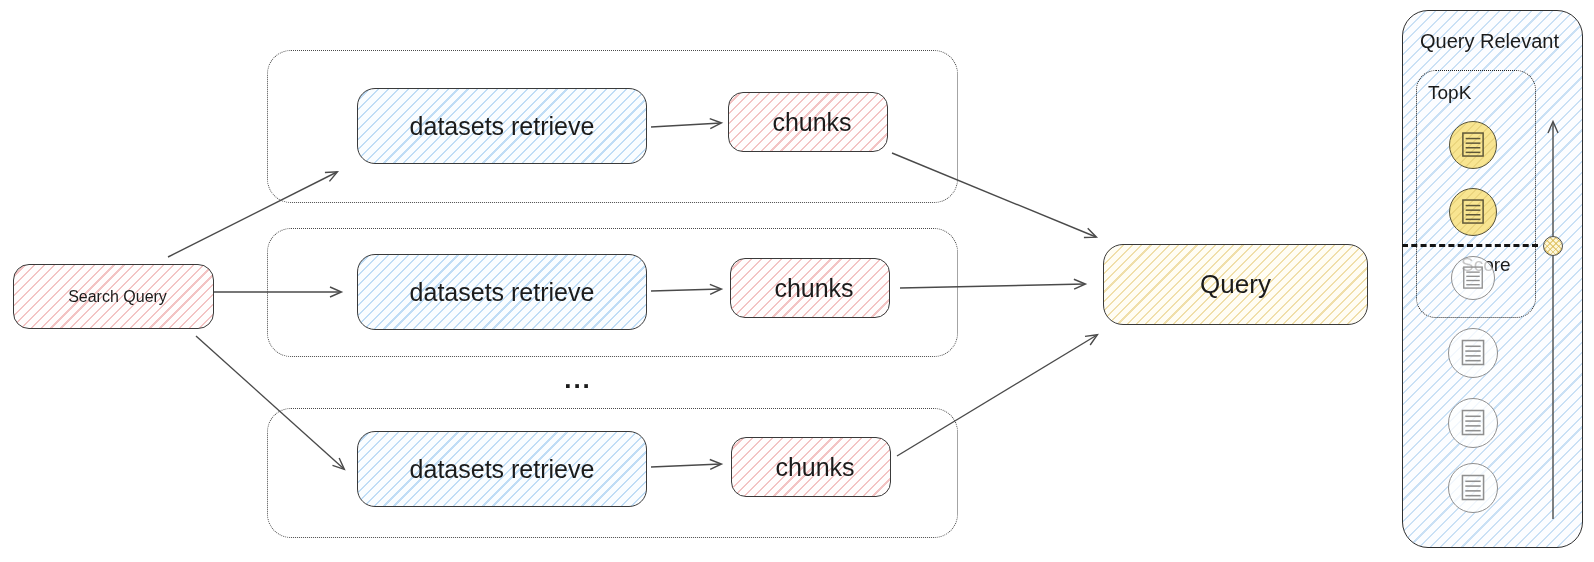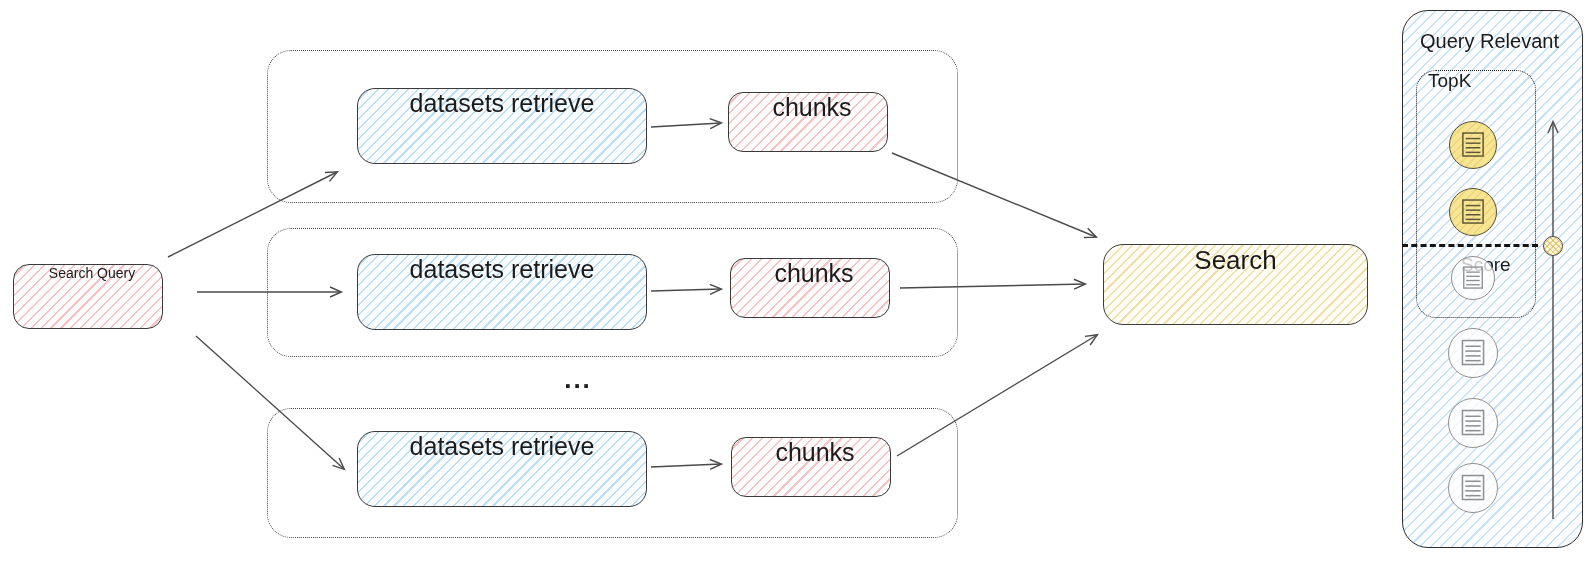--- a/index.html
+++ b/index.html
@@ -5,37 +5,37 @@
   html,body{margin:0;padding:0;background:#ffffff;}
   .canvas{
     position:relative;width:1594px;height:562px;background:#ffffff;overflow:hidden;
     font-family:"Liberation Sans", sans-serif;color:#1b1b1b;
   }
   svg.overlay{position:absolute;left:0;top:0;z-index:1;pointer-events:none;}
   svg.overlay.top{z-index:6;}
 
   
   .node{
-    position:absolute;display:flex;align-items:flex-start;justify-content:center;
+    position:absolute;display:flex;align-items:center;justify-content:center;
     border:1.6px solid #3a3a3a;z-index:3;box-sizing:border-box;
   }
   .hatch-pink{
     background-color:#fffdfd;
     background-image:repeating-linear-gradient(135deg, rgba(226,116,116,0.42) 0px, rgba(226,116,116,0.42) 1.5px, rgba(0,0,0,0) 1.5px, rgba(0,0,0,0) 7px);
     padding-left:8px;
   }
   .hatch-blue{
     background-color:#fafdff;
     background-image:repeating-linear-gradient(135deg, rgba(104,172,231,0.40) 0px, rgba(104,172,231,0.40) 1.5px, rgba(0,0,0,0) 1.5px, rgba(0,0,0,0) 7px);
   }
   .hatch-yellow{
     background-color:#fffdf4;
     background-image:repeating-linear-gradient(135deg, rgba(222,186,79,0.45) 0px, rgba(222,186,79,0.45) 1.5px, rgba(0,0,0,0) 1.5px, rgba(0,0,0,0) 6.5px);
   }
-  .search-box{left:13px;top:264px;width:150px;height:65px;border-radius:16px;font-size:14px;}
+  .search-box{left:13px;top:264px;width:201px;height:65px;border-radius:16px;font-size:16px;}
   .retrieve-box{left:357px;width:290px;height:76px;border-radius:18px;font-size:25px;}
   .chunks-box{width:160px;height:60px;border-radius:15px;font-size:25px;}
   .rerank-box{left:1103px;top:244px;width:265px;height:81px;border-radius:20px;font-size:26px;}
 
   .branch-rect{
     position:absolute;left:267px;width:691px;border:1.5px dotted #4a4a4a;
     border-radius:24px;z-index:0;box-sizing:border-box;background:transparent;
   }
   .ellipsis{
     position:absolute;left:548px;top:364px;width:60px;text-align:center;
@@ -47,21 +47,21 @@
     position:absolute;left:1402px;top:10px;width:181px;height:538px;
     border:1.7px solid #2e2e2e;border-radius:26px;z-index:2;box-sizing:border-box;
     background-color:#fcfdff;
     background-image:repeating-linear-gradient(135deg, rgba(120,178,229,0.38) 0px, rgba(120,178,229,0.38) 1.5px, rgba(0,0,0,0) 1.5px, rgba(0,0,0,0) 7.5px);
   }
   .panel-title{position:absolute;left:1420px;top:30px;font-size:20px;z-index:4;}
   .topk-rect{
     position:absolute;left:1416px;top:70px;width:120px;height:248px;
     border:1.8px dotted #222;border-radius:20px;z-index:3;box-sizing:border-box;
   }
-  .topk-label{position:absolute;left:1428px;top:70px;font-size:19px;z-index:4;}
+  .topk-label{position:absolute;left:1428px;top:82px;font-size:19px;z-index:4;}
   .score-label{position:absolute;left:1417px;top:254px;font-size:19px;z-index:5;margin-left:44px;}
   .threshold{
     position:absolute;left:1402px;top:244px;width:136px;height:0;
     border-top:3.6px dashed #141414;z-index:4;
   }
   .doc-circle{
     position:absolute;border-radius:50%;z-index:5;box-sizing:border-box;
     display:flex;align-items:center;justify-content:center;
   }
   .doc-circle.topk{
@@ -129,21 +129,21 @@
   <div class="node hatch-blue retrieve-box" style="top:431px;">
     <span>datasets retrieve</span>
   </div>
   <div class="node hatch-pink chunks-box" style="left:731px;top:437px;">
     <span>chunks</span>
   </div>
 
   <div class="ellipsis">...</div>
 
   <div class="node hatch-yellow rerank-box">
-    <span>Search</span>
+    <span>Query</span>
   </div>
 
   <div class="panel"></div>
   <div class="panel-title">Query Relevant</div>
   <div class="topk-rect"></div>
   <div class="topk-label">TopK</div>
   <div class="threshold"></div>
   <div class="score-label">Score</div>
   <div>
       <div class="doc-circle topk" style="left: 1449px; top: 121px; width: 48px; height: 48px;">

